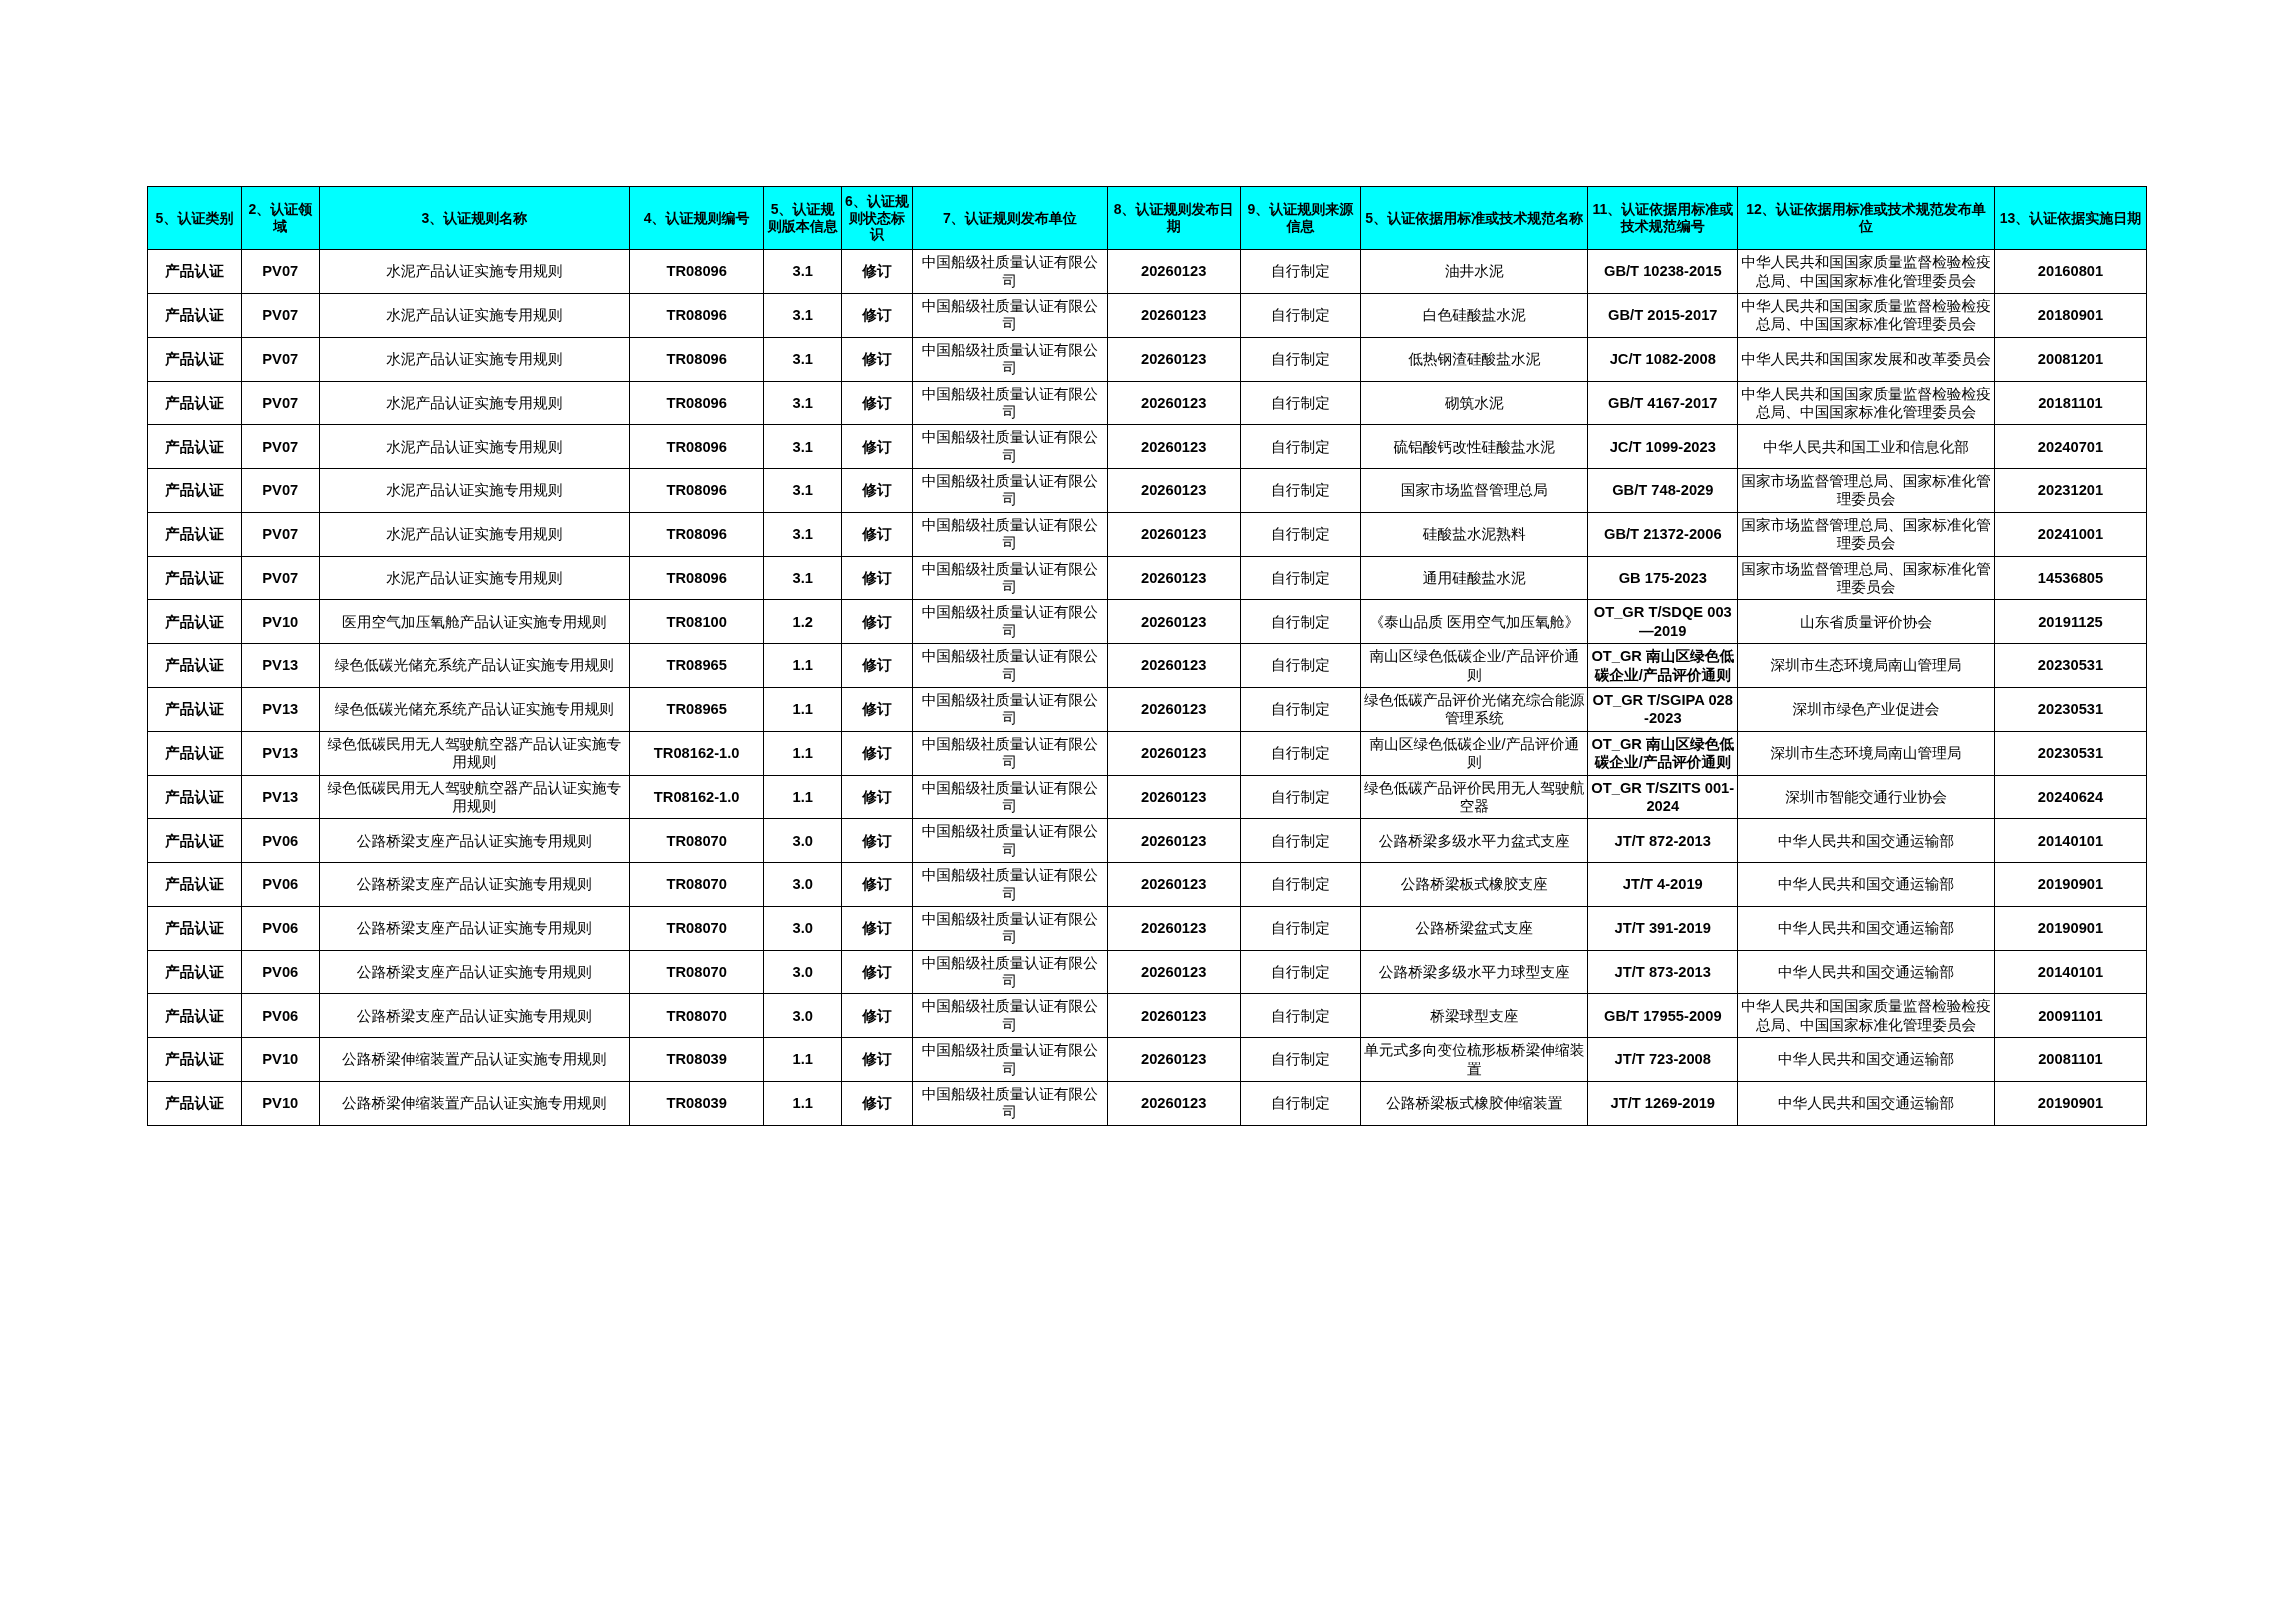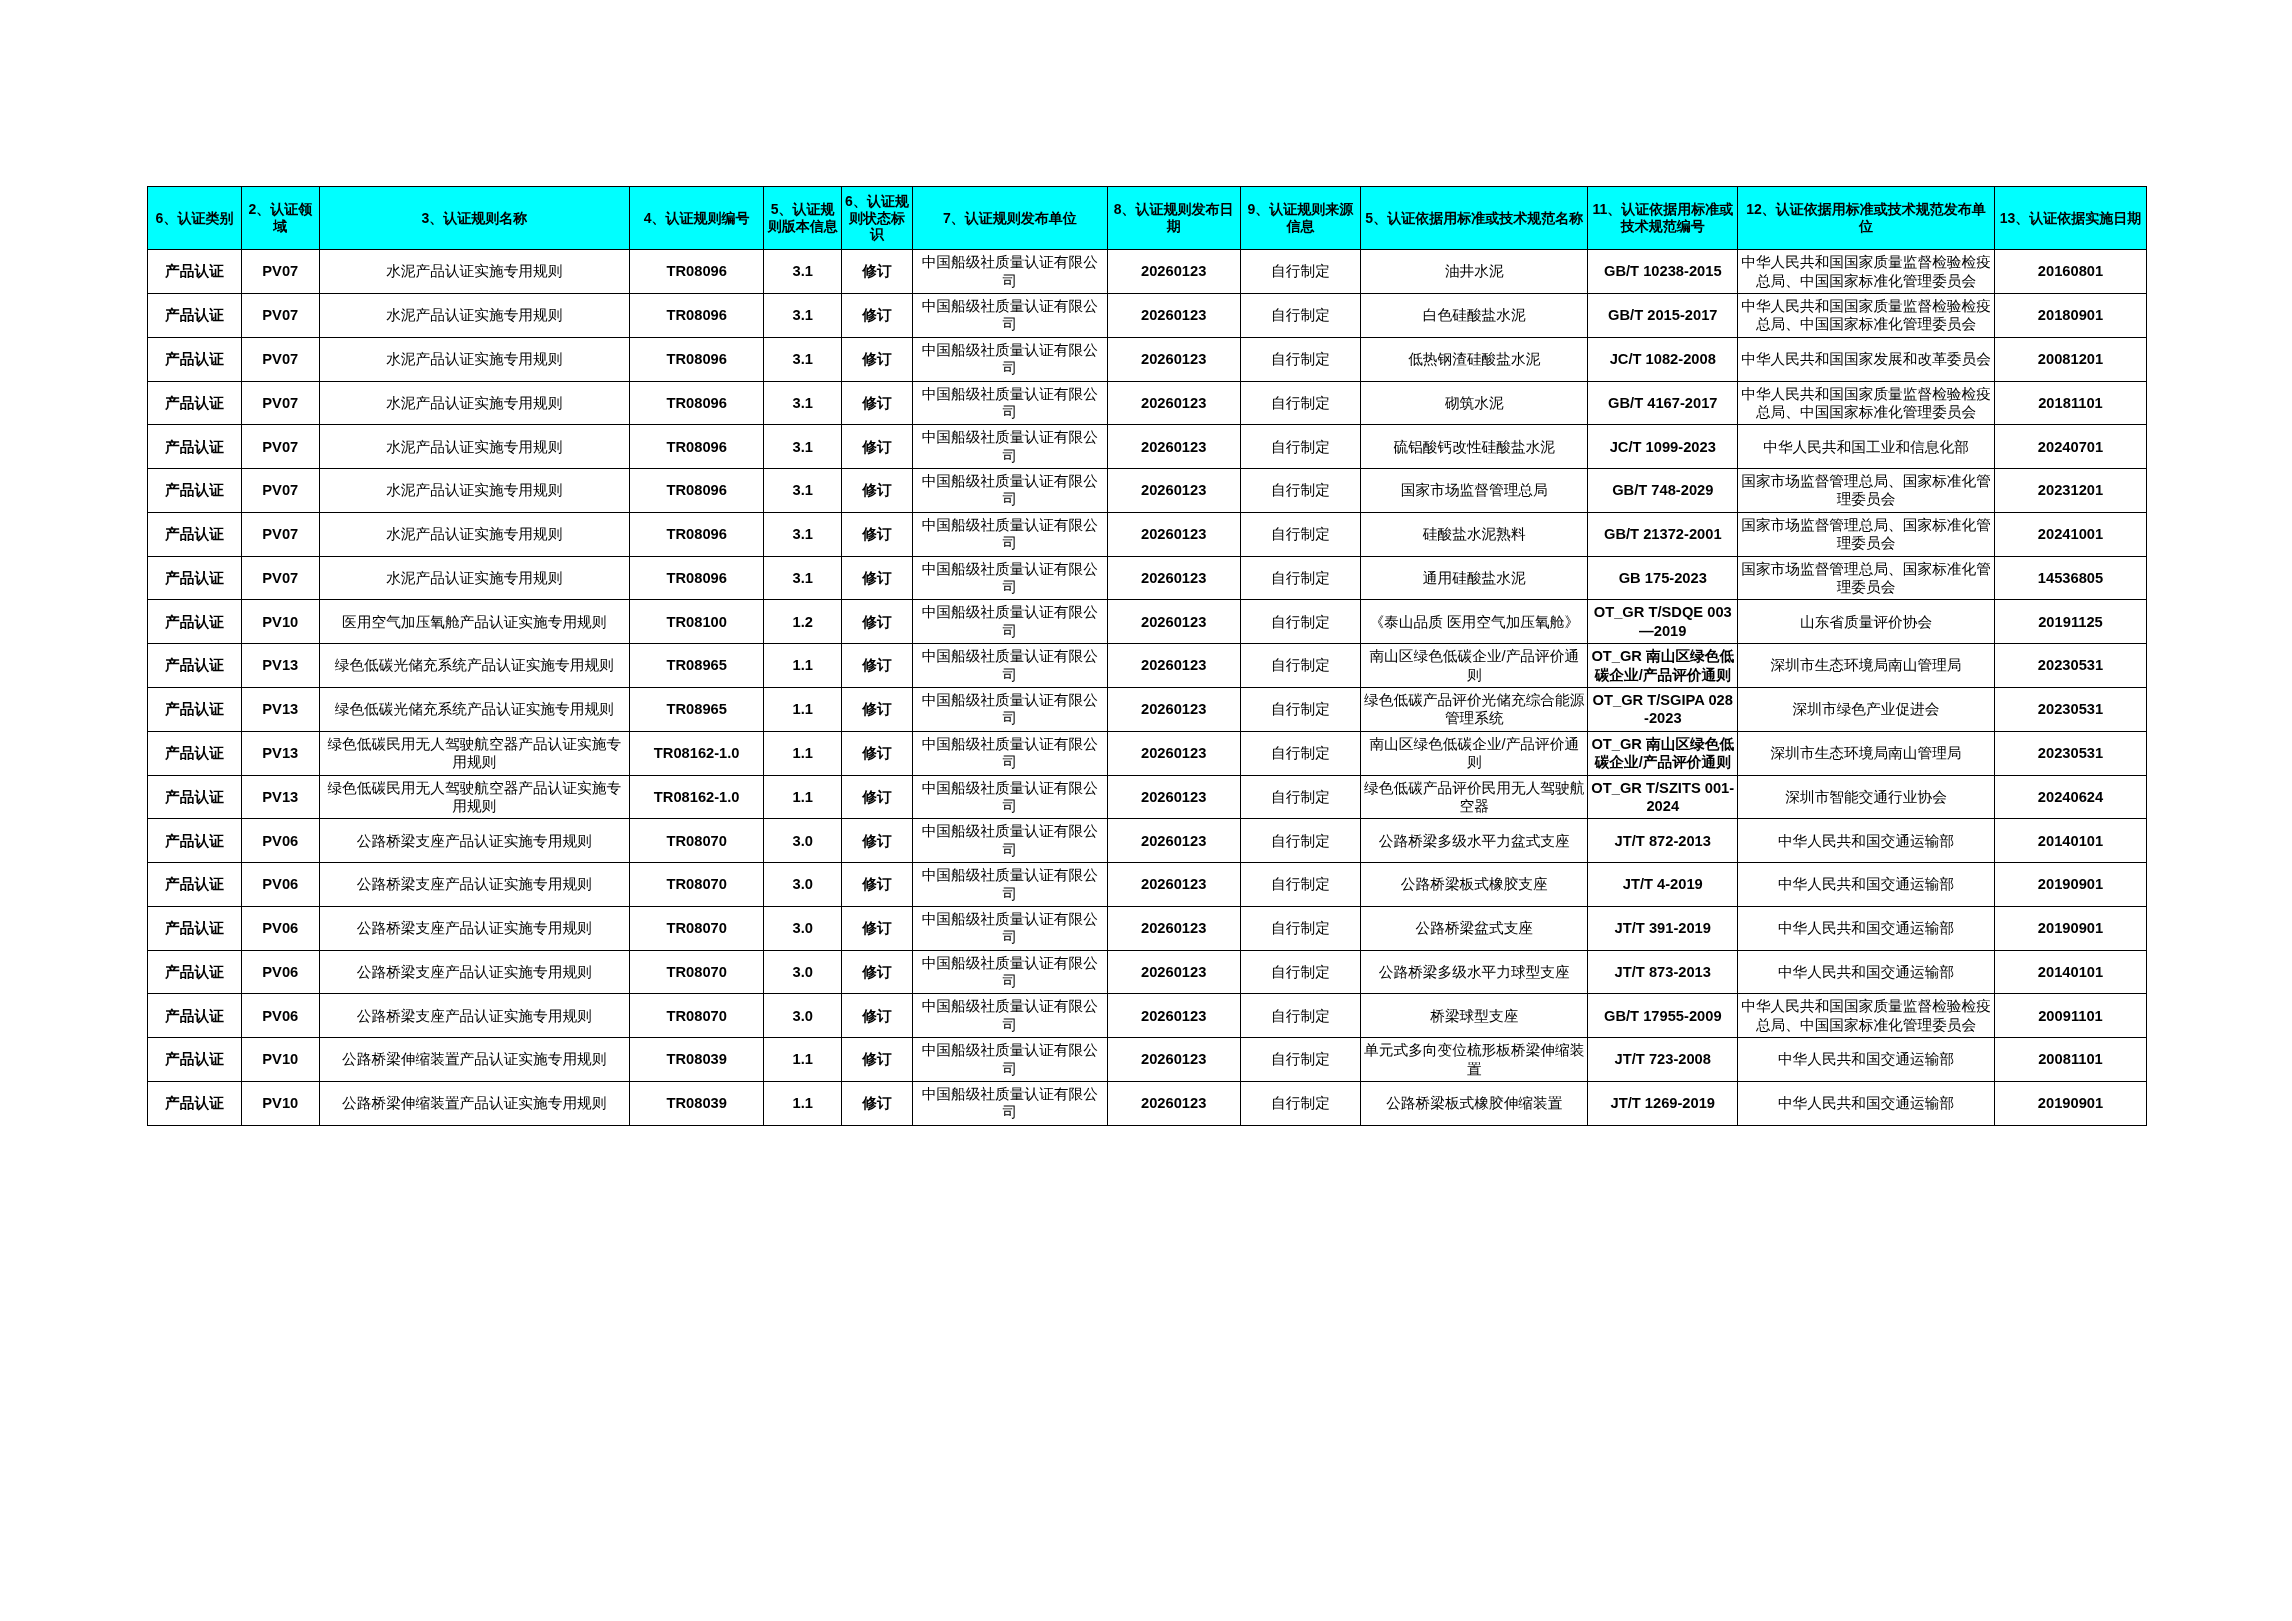--- a/index.html
+++ b/index.html
@@ -86,21 +86,21 @@
           <col class="c7">
           <col class="c8">
           <col class="c9">
           <col class="c10">
         <col class="c11">
           <col class="c12">
           <col class="c13">
       </colgroup>
       <thead>
         <tr>
-          <th>6、认证类别</th>
+          <th>5、认证类别</th>
           <th>2、认证领域</th>
           <th>3、认证规则名称</th>
           <th>4、认证规则编号</th>
           <th>5、认证规则版本信息</th>
           <th>6、认证规则状态标识</th>
           <th>7、认证规则发布单位</th>
           <th>8、认证规则发布日期</th>
           <th>9、认证规则来源信息</th>
           <th>5、认证依据用标准或技术规范名称</th>
           <th>11、认证依据用标准或技术规范编号</th>
@@ -203,21 +203,21 @@
             <td class="bold-cell">产品认证</td>
             <td class="bold-cell">PV07</td>
             <td>水泥产品认证实施专用规则</td>
             <td class="bold-cell">TR08096</td>
             <td class="bold-cell">3.1</td>
             <td class="bold-cell">修订</td>
             <td>中国船级社质量认证有限公司</td>
             <td class="bold-cell">20260123</td>
             <td>自行制定</td>
             <td>硅酸盐水泥熟料</td>
-            <td class="bold-cell">GB/T 21372-2001</td>
+            <td class="bold-cell">GB/T 21372-2006</td>
             <td>国家市场监督管理总局、国家标准化管理委员会</td>
             <td class="bold-cell">20241001</td>
           </tr>
           <tr>
             <td class="bold-cell">产品认证</td>
             <td class="bold-cell">PV07</td>
             <td>水泥产品认证实施专用规则</td>
             <td class="bold-cell">TR08096</td>
             <td class="bold-cell">3.1</td>
             <td class="bold-cell">修订</td>

